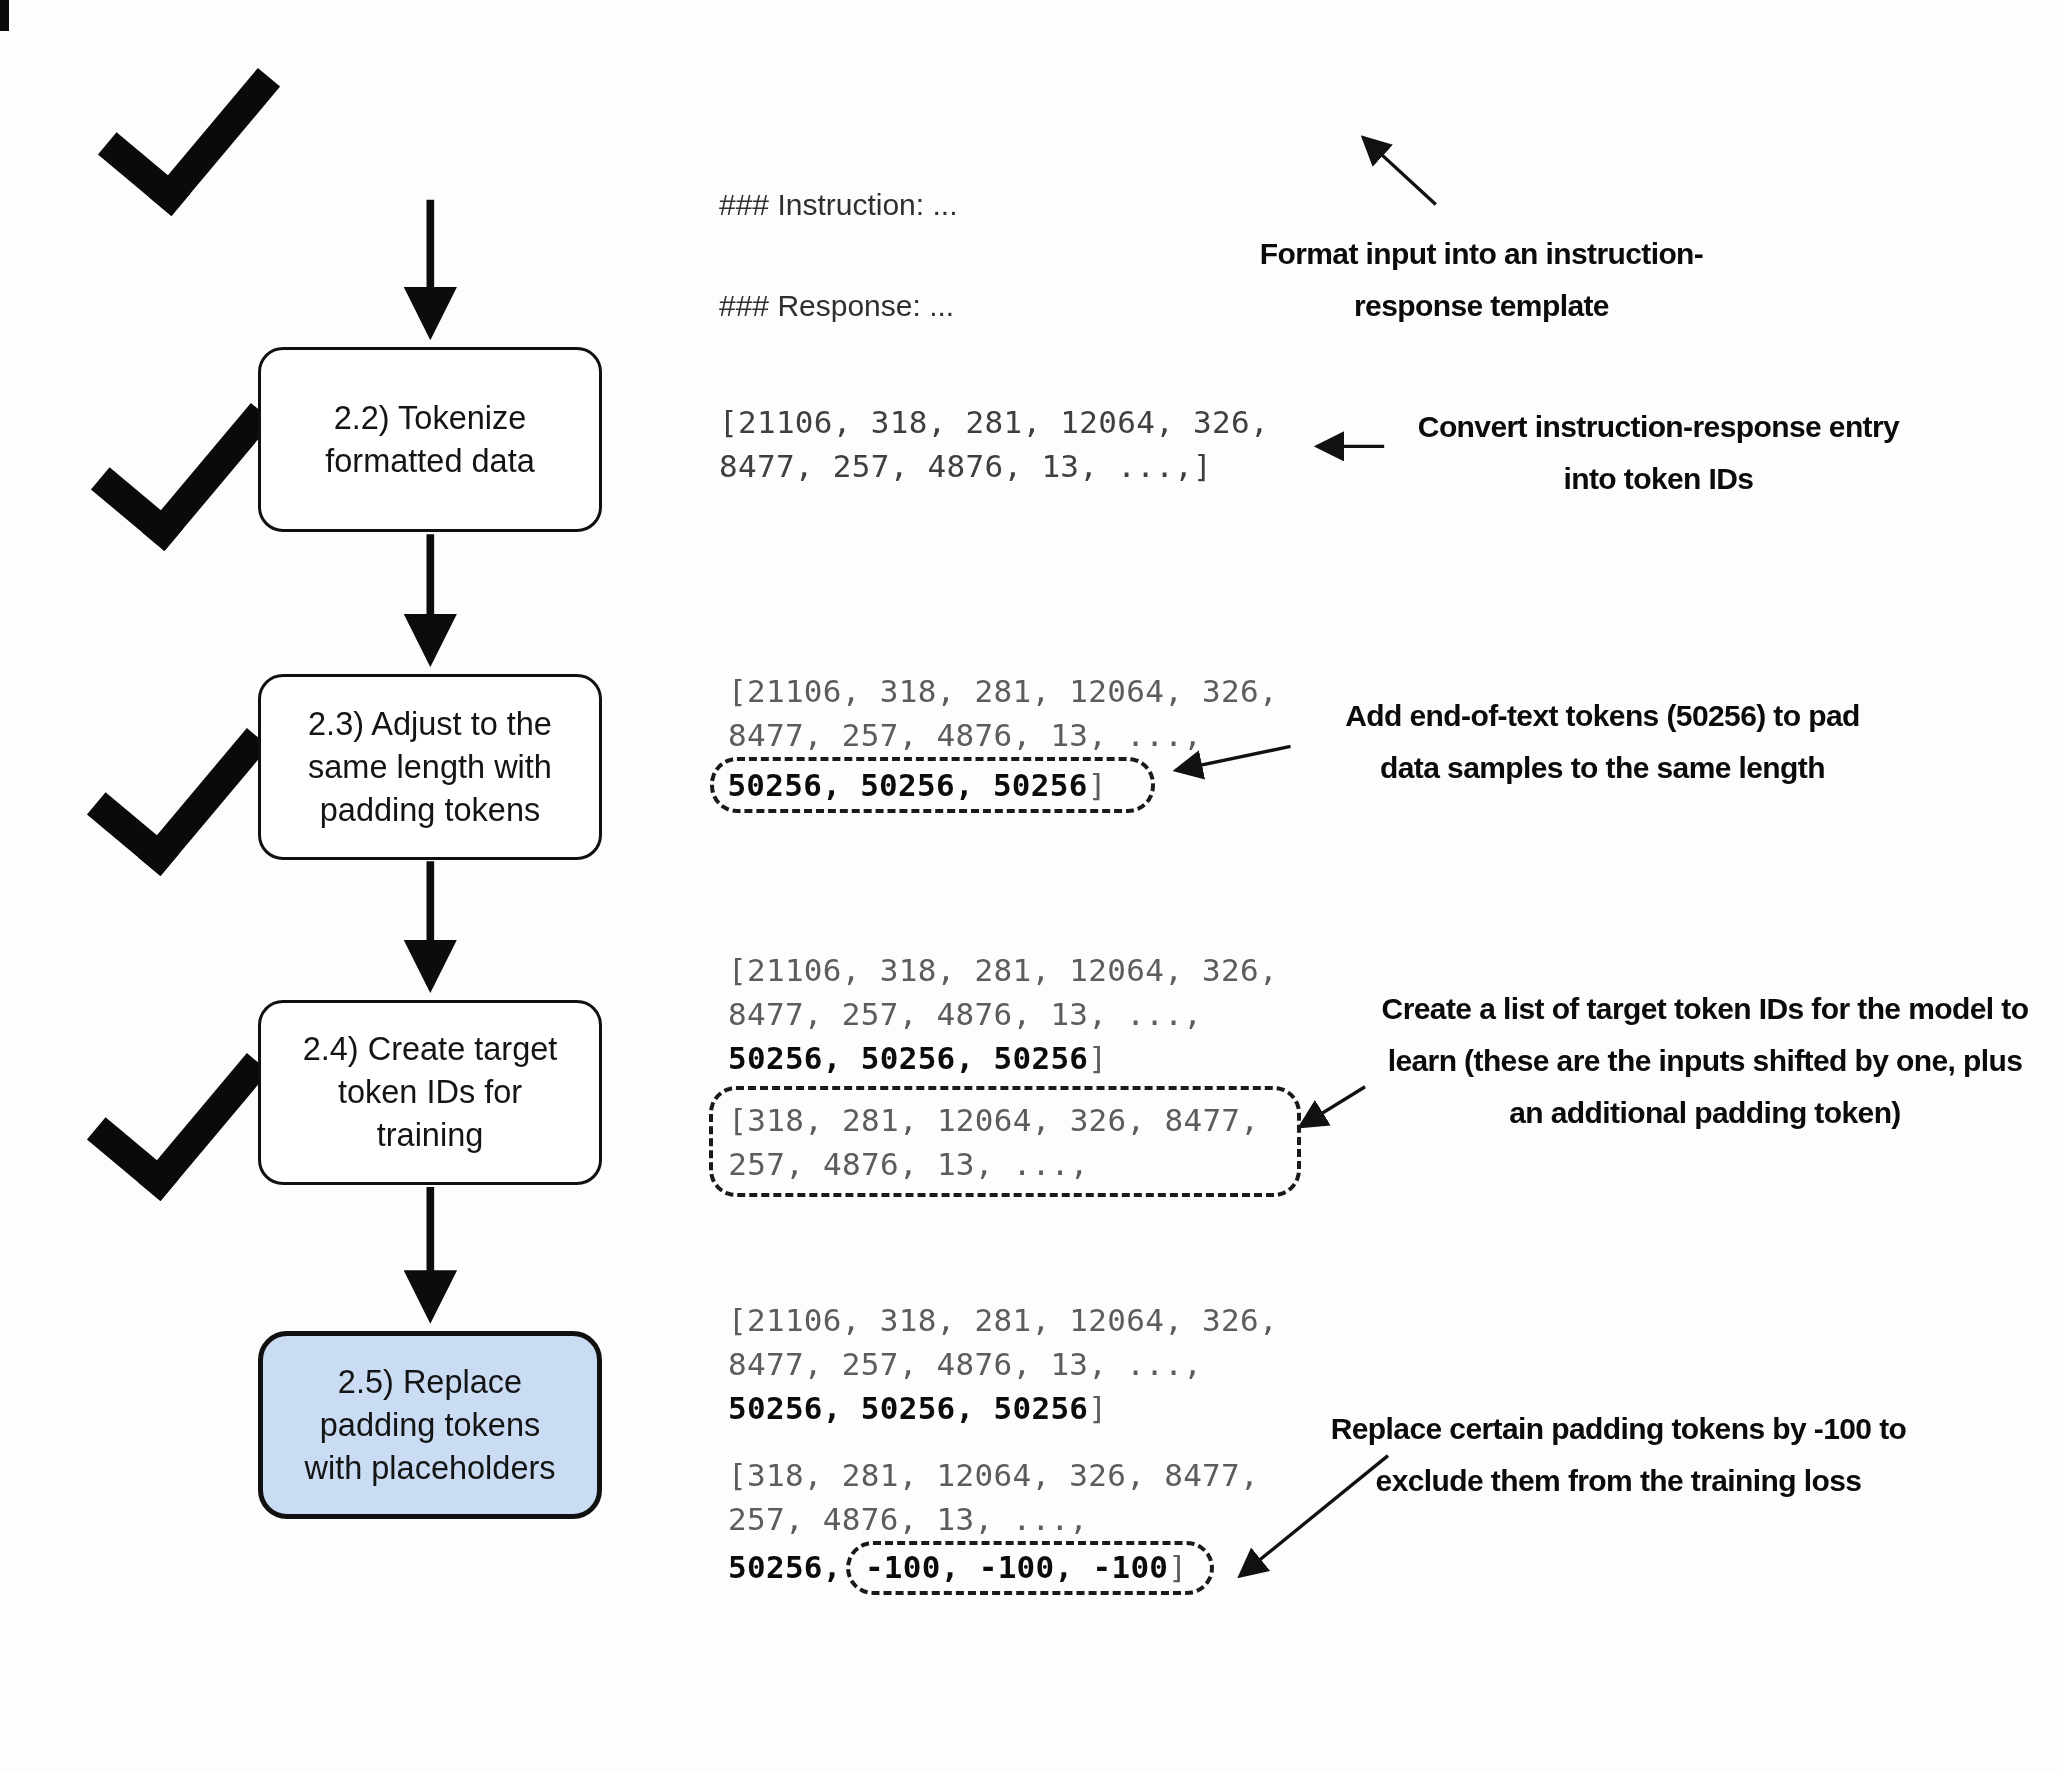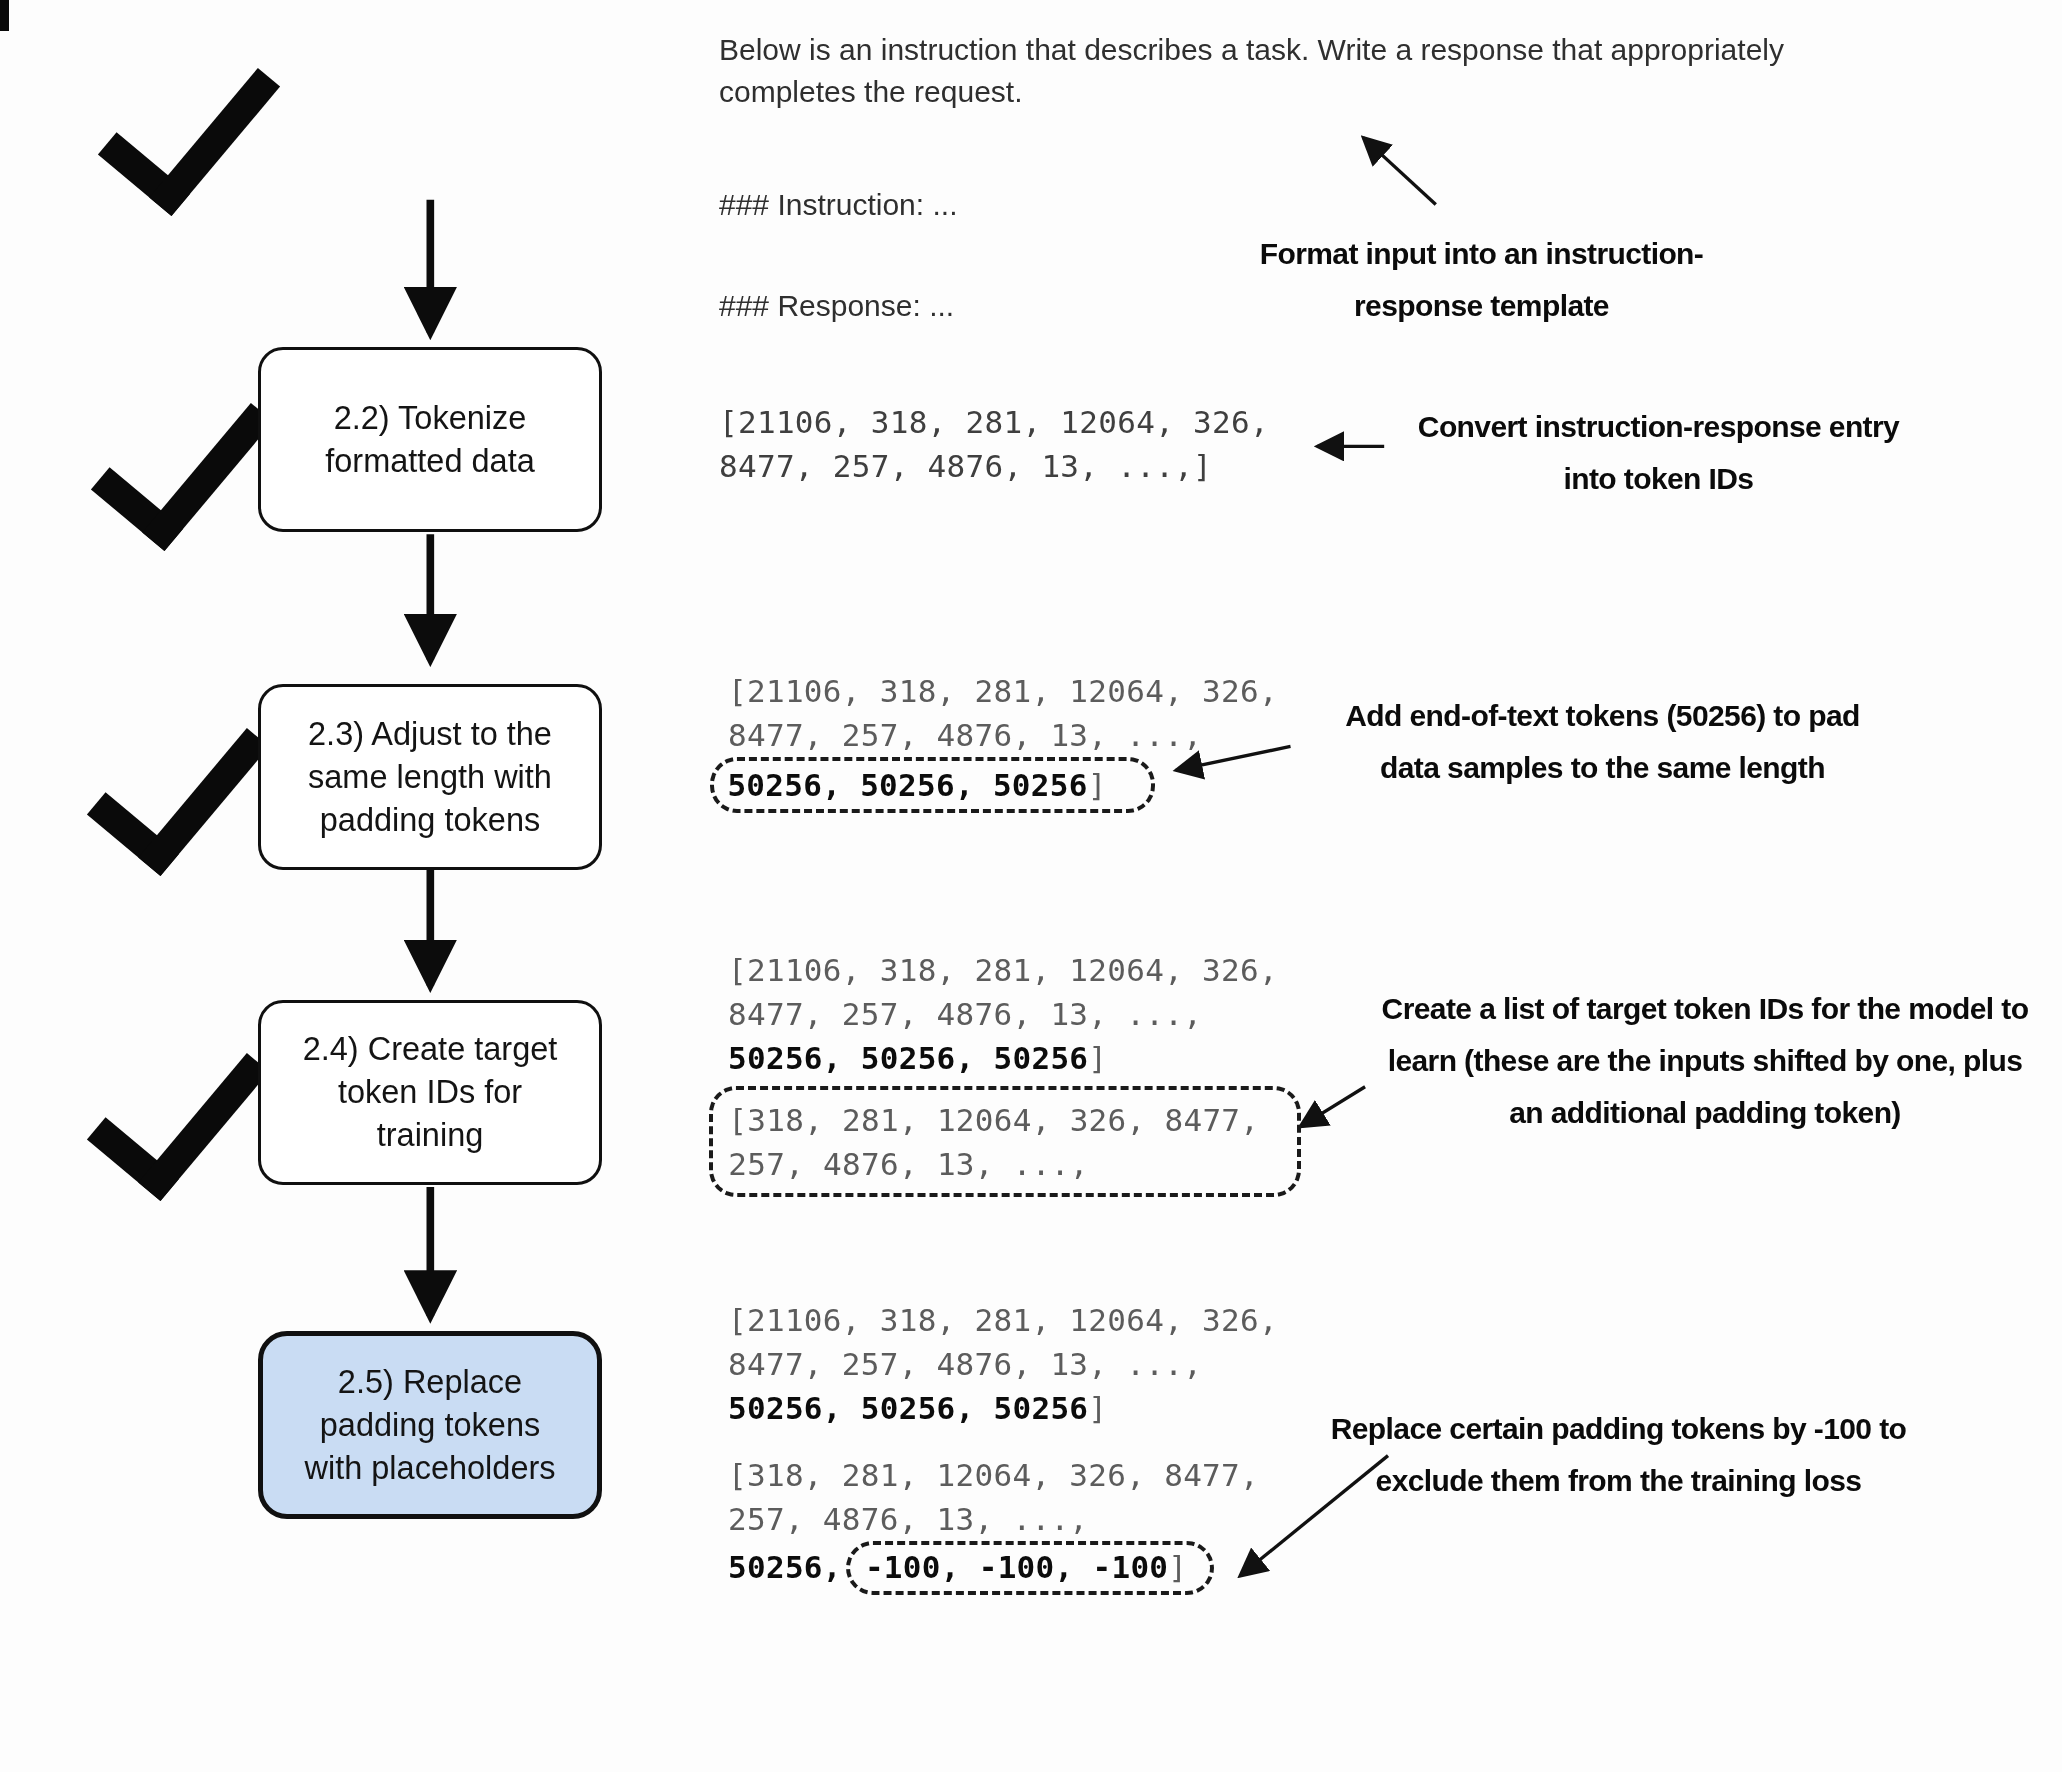--- a/index.html
+++ b/index.html
@@ -79,38 +79,36 @@
 
   <div class="check" style="left:141px;top:36px;"></div>
   <div class="check" style="left:134px;top:371px;"></div>
   <div class="check" style="left:130px;top:696px;"></div>
   <div class="check" style="left:130px;top:1021px;"></div>
 
   <div class="box" style="top:347px;height:185px;">
     <span>2.2) Tokenize
 formatted data</span>
   </div>
-  <div class="box" style="top:674px;height:186px;margin-top:10px;">
+  <div class="box" style="top:674px;height:186px;">
     <span>2.3) Adjust to the
 same length with
 padding tokens</span>
   </div>
   <div class="box" style="top:1000px;height:185px;">
     <span>2.4) Create target
 token IDs for
 training</span>
   </div>
   <div class="box hl" style="top:1331px;height:188px;">
     <span>2.5) Replace
 padding tokens
 with placeholders</span>
   </div>
 
-  <div class="prompt-text" style="left:719px;top:29px;">Below is an instruction that describes a task. Write a response that appropriately
-completes the request.</div>
   <div class="prompt-text" style="left:719px;top:184px;">### Instruction: ...</div>
   <div class="prompt-text" style="left:719px;top:285px;">### Response: ...</div>
 
   <div class="mono dark" style="left:719px;top:400px;">
     <div>[21106, 318, 281, 12064, 326,</div>
     <div>8477, 257, 4876, 13, ...,]</div>
   </div>
 
   <div class="mono gray" style="left:728px;top:669px;">
     <div>[21106, 318, 281, 12064, 326,</div>

